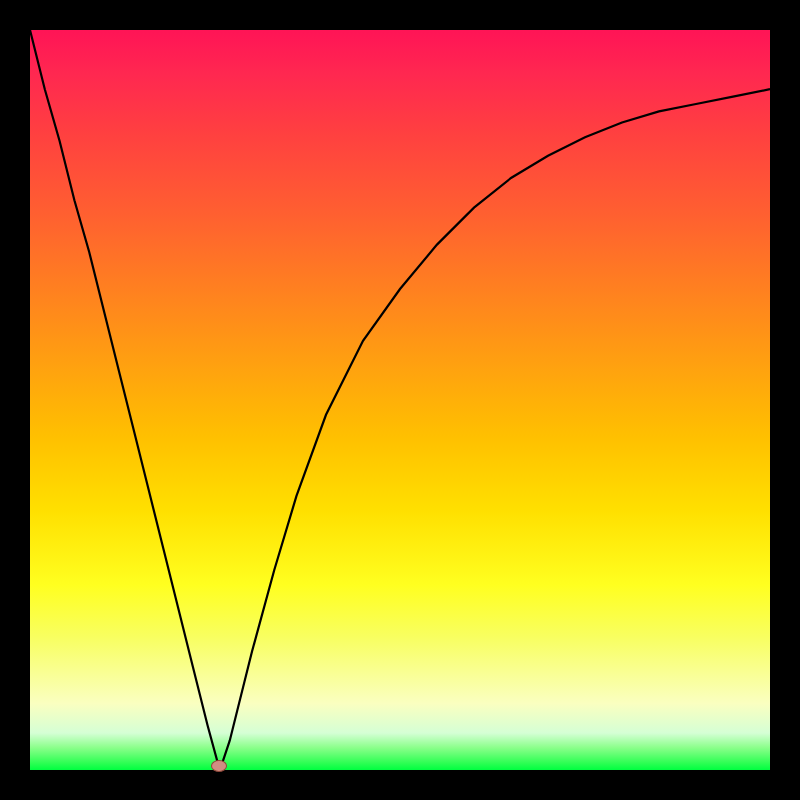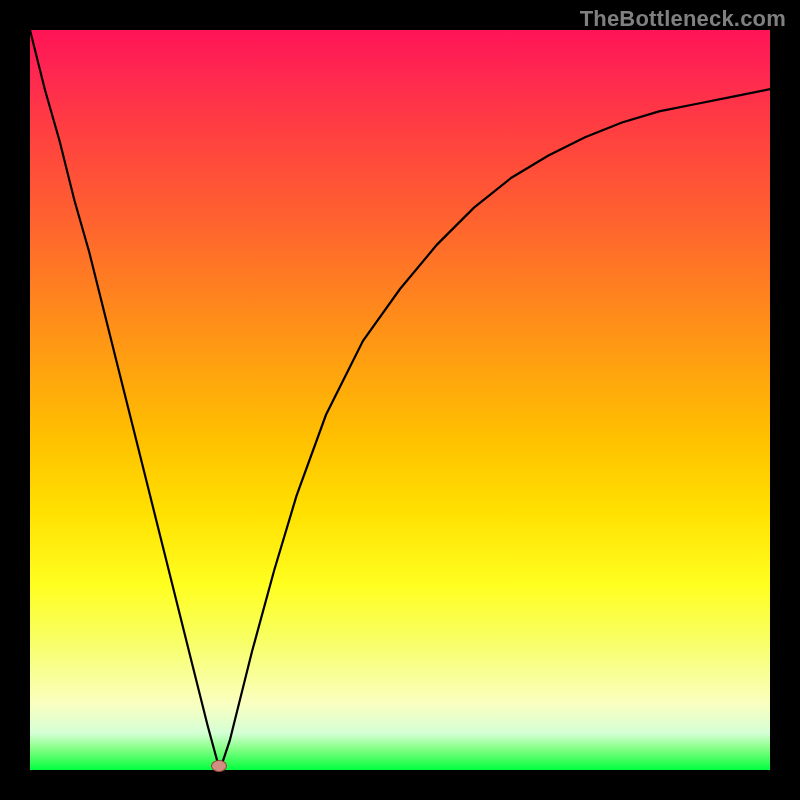--- a/index.html
+++ b/index.html
@@ -66,15 +66,14 @@
   <div class="plot-area">
 
     <svg class="curve-svg" viewBox="0 0 740 740" preserveAspectRatio="none">
       <path id="curve-path" d="M0.00 0.00 L14.80 59.20 L29.60 111.00 L44.40 170.20 L59.20 222.00 L74.00 281.20 L88.80 340.40 L103.60 399.60 L118.40 458.80 L133.20 518.00 L148.00 577.20 L162.80 636.40 L177.60 695.60 L188.70 736.30 L192.40 732.60 L199.80 710.40 L207.20 680.80 L222.00 621.60 L244.20 540.20 L266.40 466.20 L296.00 384.80 L333.00 310.80 L370.00 259.00 L407.00 214.60 L444.00 177.60 L481.00 148.00 L518.00 125.80 L555.00 107.30 L592.00 92.50 L629.00 81.40 L666.00 74.00 L703.00 66.60 L740.00 59.20 "></path>
     </svg>
 
     <div id="marker" class="marker" style="left: 188.7px; top: 736.3px; background: rgb(209, 142, 130); border-color: rgb(144, 69, 56);"></div>
 
   </div>
 
-  <div class="watermark">TheBottleneck.com</div>
 
 </div>
 
 </body></html>

